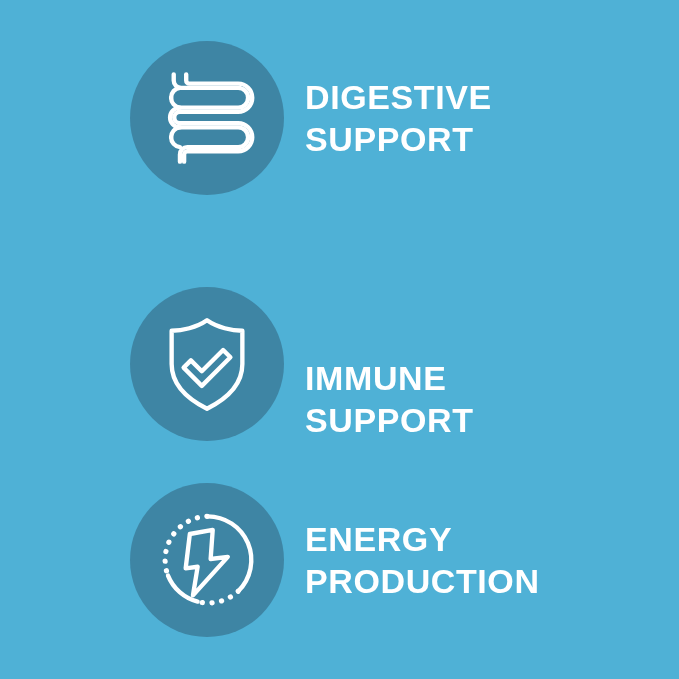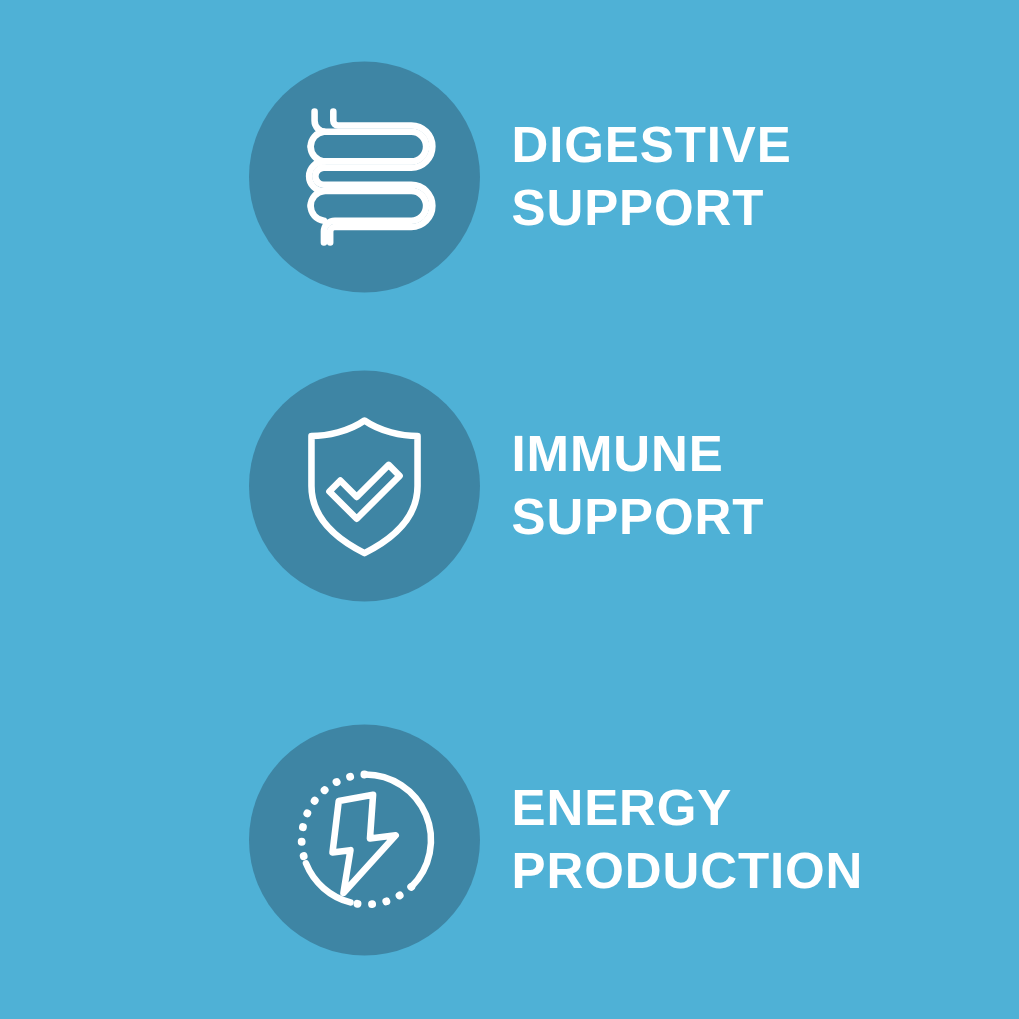--- a/index.html
+++ b/index.html
@@ -23,25 +23,24 @@
     background: #4fb1d6;
   }
 
   .benefit-row {
     position: absolute;
     left: 0;
     width: 577px;
     height: 200px;
     display: flex;
     align-items: center;
-    padding-left: 36px;
   }
 
   #benefit-row-0 { top: 18px; }
-  #benefit-row-1 { top: 224px; }
+  #benefit-row-1 { top: 241px; align-items: flex-end; }
   #benefit-row-2 { top: 460px; align-items: center; }
 
   .icon-badge {
     position: relative;
     flex: 0 0 auto;
     margin-left: 130px;
     width: 154px;
     height: 154px;
     border-radius: 50%;
     background: #3e85a4;

